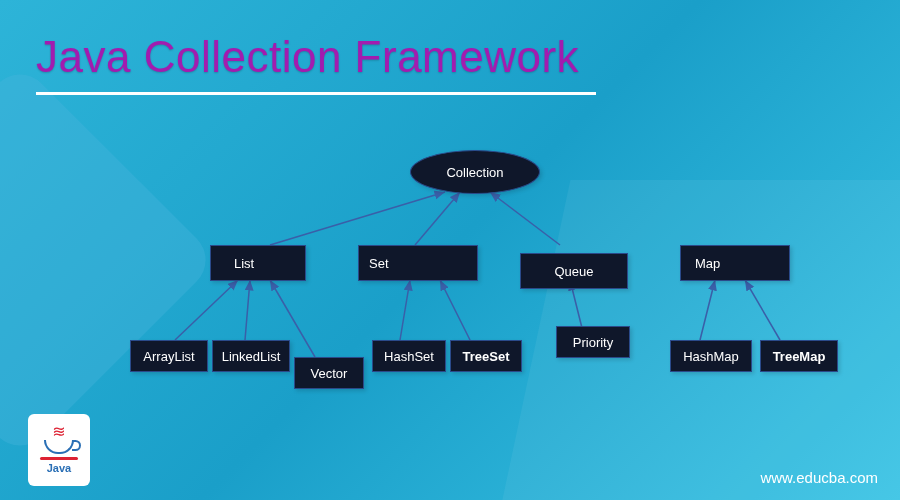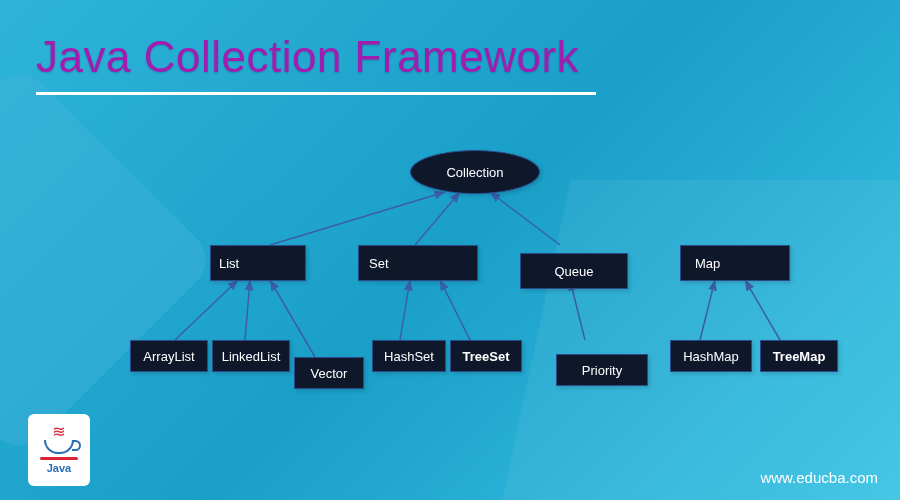--- a/index.html
+++ b/index.html
@@ -142,31 +142,31 @@
     <line x1="175" y1="207" x2="130" y2="130" marker-end="url(#ah)"></line>
     <line x1="260" y1="190" x2="270" y2="130" marker-end="url(#ah)"></line>
     <line x1="330" y1="190" x2="300" y2="130" marker-end="url(#ah)"></line>
     <line x1="445" y1="190" x2="430" y2="130" marker-end="url(#ah)"></line>
     <line x1="560" y1="190" x2="575" y2="130" marker-end="url(#ah)"></line>
     <line x1="640" y1="190" x2="605" y2="130" marker-end="url(#ah)"></line>
   </svg>
 
   <div class="node ellipse" style="left:270px;top:0;width:130px;height:44px">Collection</div>
 
-  <div class="node" style="left:70px;top:95px;width:96px;height:36px;justify-content:flex-start;padding-left:8px">List</div>
+  <div class="node" style="left:70px;top:95px;width:96px;height:36px;justify-content:flex-start;padding-left:23px">List</div>
   <div class="node" style="left:218px;top:95px;width:120px;height:36px;justify-content:flex-start;padding-left:10px">Set</div>
   <div class="node" style="left:380px;top:103px;width:108px;height:36px">Queue</div>
   <div class="node" style="left:540px;top:95px;width:110px;height:36px;justify-content:flex-start;padding-left:14px">Map</div>
 
   <div class="node" style="left:-10px;top:190px;width:78px;height:32px;font-weight:normal">ArrayList</div>
   <div class="node" style="left:72px;top:190px;width:78px;height:32px">LinkedList</div>
   <div class="node" style="left:154px;top:207px;width:70px;height:32px">Vector</div>
   <div class="node" style="left:232px;top:190px;width:74px;height:32px">HashSet</div>
   <div class="node" style="left:310px;top:190px;width:72px;height:32px;font-weight:bold">TreeSet</div>
-  <div class="node" style="left:416px;top:204px;width:92px;height:32px">Priority</div>
+  <div class="node" style="left:416px;top:176px;width:74px;height:32px">Priority</div>
   <div class="node" style="left:530px;top:190px;width:82px;height:32px">HashMap</div>
   <div class="node" style="left:620px;top:190px;width:78px;height:32px;font-weight:bold">TreeMap</div>
 </div>
 
 <div class="java-logo">
   <div class="steam">≋</div>
   <div class="cup"></div>
   <div class="saucer"></div>
   <div class="jlabel">Java</div>
 </div>

